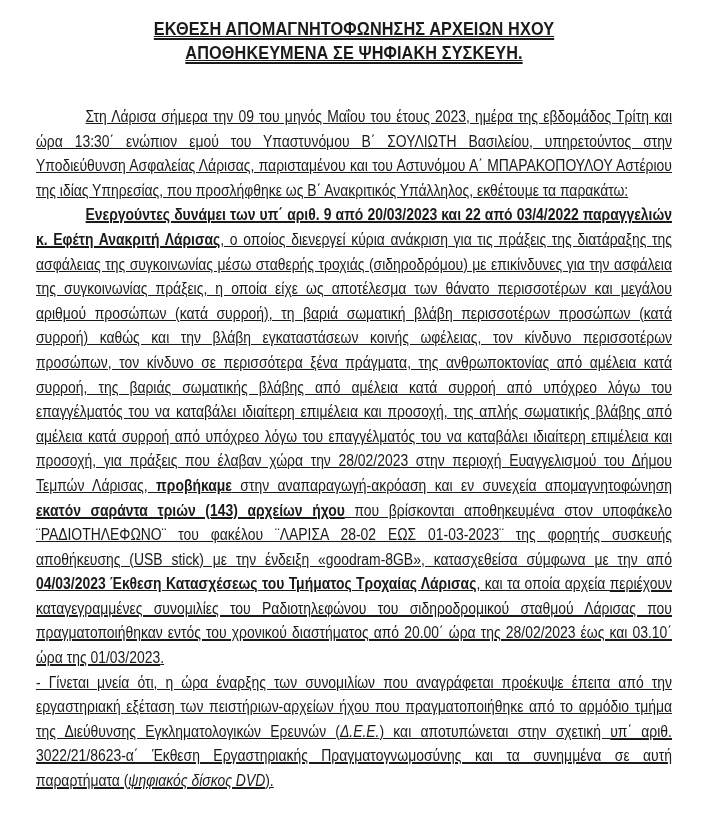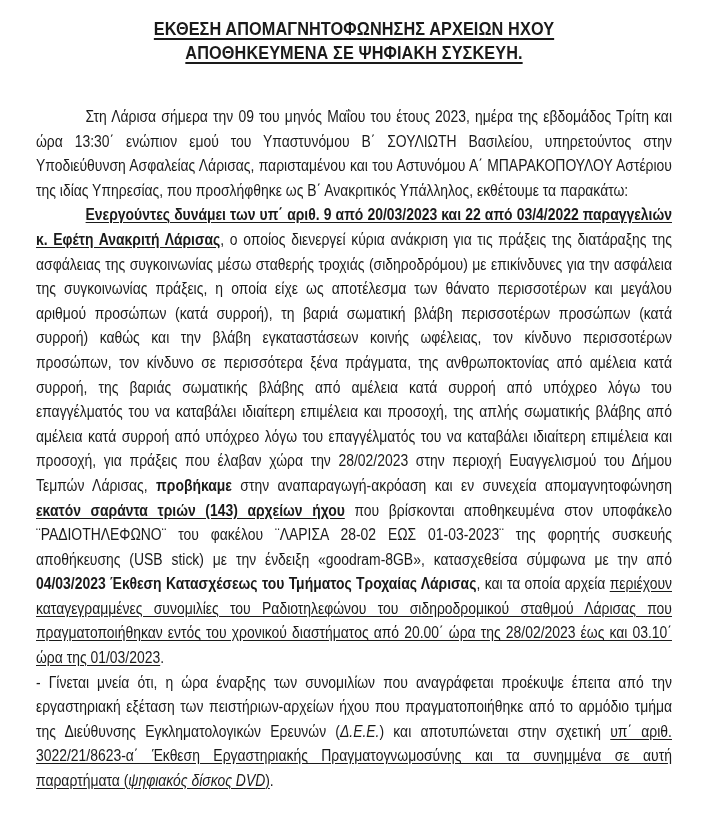--- a/index.html
+++ b/index.html
@@ -1,18 +1,18 @@
 <!DOCTYPE html>
 <html><head>
 <meta charset="utf-8">
 <style>
   html, body { margin:0; padding:0; background:#ffffff; }
   body { width:707px; height:815px; overflow:hidden; position:relative;
          font-family:"Liberation Serif", "DejaVu Serif", serif; color:#1a1a1a; }
-  .page { position:absolute; left:36px; top:0; width:636px; }
+  .page { position:absolute; left:36px; top:0; width:636px;text-decoration:underline; }
   .title { text-align:center; font-family:"Liberation Sans", sans-serif; font-weight:bold;
            font-size:17.5px; line-height:24px; margin-top:17px; letter-spacing:0.1px;
            transform:scaleX(0.93); transform-origin:center top; }
   .title span { text-decoration:underline; text-decoration-thickness:2px; text-underline-offset:3px; display:block; }
   .body { font-size:16px; line-height:24.6px; text-align:justify; margin-top:40px;
           font-family:"Liberation Sans", sans-serif; transform:scaleX(0.87); transform-origin:left top; width:731px; }
   .body p { margin:0; }
   .indent { text-indent:57px; }
   .b { font-weight:bold; }
   .u { text-decoration:underline; text-underline-offset:2px; }

